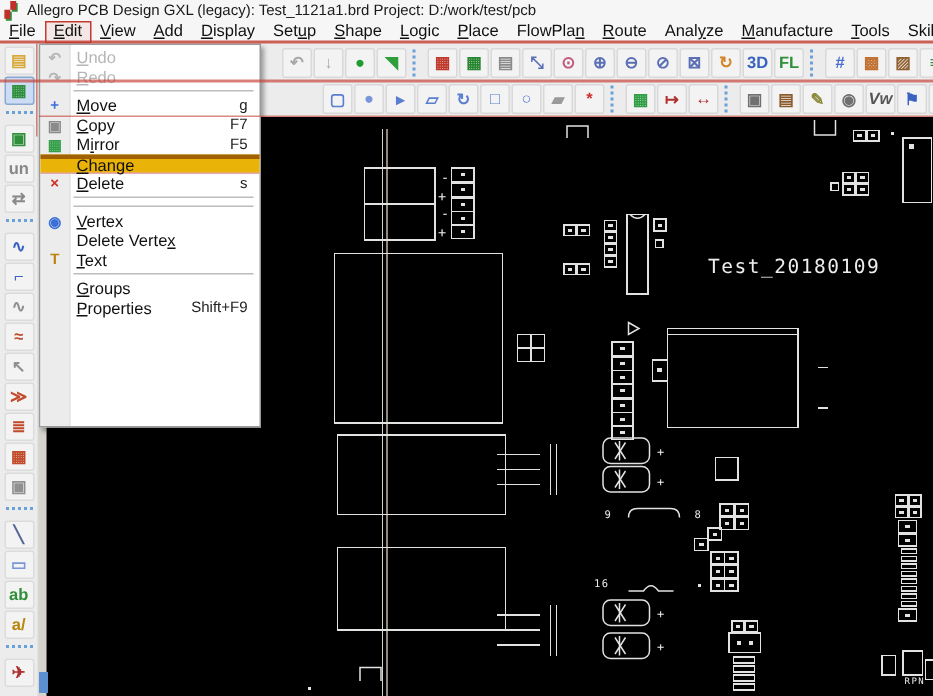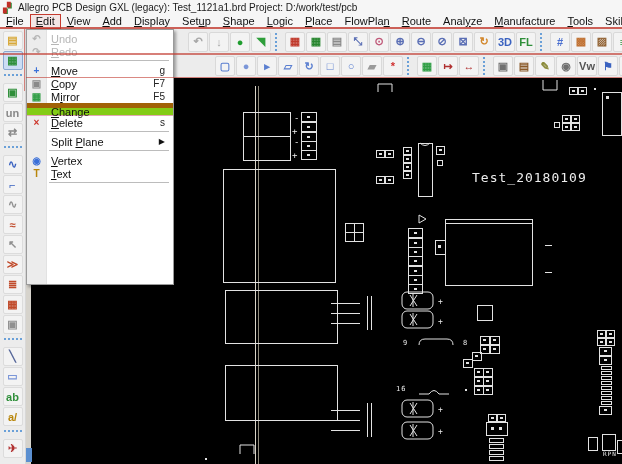--- a/index.html
+++ b/index.html
@@ -41,21 +41,21 @@
   
   #dropdown{position:absolute;left:26px;top:29px;width:148px;height:256px;background:#fff;
             border:1px solid #9a9a9a;box-shadow:2px 2px 3px rgba(0,0,0,.35);z-index:30;
             padding-top:2px;box-sizing:border-box;}
   .gutterstrip{position:absolute;left:0;top:0;width:19px;height:100%;background:#ececec;
                border-right:1px solid #e2e2e2;}
   .mi{position:relative;height:13px;display:flex;align-items:center;font-size:11px;color:#111;
       padding-left:24px;padding-right:8px;box-sizing:border-box;}
   .mi .sc{margin-left:auto;font-size:10px;color:#222;}
   .mi.disabled,.mi.disabled .sc{color:#b6b6b6;}
-  .mi.highlight{background:#84cc16;border-top:5px solid #a16207;border-bottom:1px solid #e3a8b0;}
+  .mi.highlight{background:#eab308;border-top:3px solid #a16207;border-bottom:1px solid #e3a8b0;}
   .mi .micon{position:absolute;left:2px;width:15px;text-align:center;font-size:10px;font-weight:bold;}
   .mi .sub{margin-left:auto;font-size:8px;color:#111;}
   .msep{height:6px;margin-left:22px;margin-right:2px;position:relative;}
   .msep:after{content:"";position:absolute;left:0;right:2px;top:2px;border-top:1px solid #bcbcbc;}
   
   .redline{position:absolute;background:#c23b30;z-index:40;opacity:.8;}
   #rl1{left:0;top:27px;width:622px;height:2px;}
   #rl2{left:0;top:53px;width:622px;height:2px;opacity:.65;}
   #rl3{left:26px;top:77px;width:596px;height:1px;opacity:.6;}
   #rlv{left:24px;top:29px;width:1px;height:62px;opacity:.6;}
@@ -123,21 +123,21 @@
       <span class="tbtn" title="highlight" style="color: rgb(208, 48, 48);">*</span>
       <span class="tsep"></span>
       <span class="tbtn" title="display-element" style="color: rgb(47, 158, 68);">▦</span>
       <span class="tbtn" title="measure" style="color: rgb(176, 48, 48);">↦</span>
       <span class="tbtn" title="dimension" style="color: rgb(176, 48, 48);">↔</span>
       <span class="tsep"></span>
       <span class="tbtn" title="copy-group" style="color: rgb(112, 112, 112);">▣</span>
       <span class="tbtn" title="library" style="color: rgb(138, 90, 42);">▤</span>
       <span class="tbtn" title="edit-tools" style="color: rgb(138, 138, 58);">✎</span>
       <span class="tbtn" title="snapshot" style="color: rgb(112, 112, 112);">◉</span>
-      <span class="tbtn" title="view-options" style="color: rgb(85, 85, 85);">Vw</span>
+      <span class="tbtn" title="view-options" style="color: rgb(85, 85, 85); font-style: italic;">Vw</span>
       <span class="tbtn" title="flag-tool" style="color: rgb(58, 98, 192);">⚑</span>
       <span class="tbtn" title="swap-tool" style="color: rgb(74, 138, 74);">▩</span>
     </div>
   <div id="leftbar">
       <span class="lbtn" title="open-drawing" style="color: rgb(216, 169, 58);">▤</span>
       <span class="lbtn pressed" title="board-view" style="color: rgb(47, 143, 58);">▦</span>
       <span class="lsep"></span>
       <span class="lbtn" title="move-component" style="color: rgb(47, 143, 58);">▣</span>
       <span class="lbtn" title="unplace" style="color: rgb(136, 136, 136);">un</span>
       <span class="lbtn" title="swap-components" style="color: rgb(136, 136, 136);">⇄</span>
@@ -371,33 +371,39 @@
       </div>
       <div class="mi highlight">
         <span><u>C</u>hange</span>
       </div>
       <div class="mi">
         <span class="micon" style="color:#cc3328">×</span>
         <span><u>D</u>elete</span>
         <span class="sc">s</span>
       </div>
       <div class="msep"></div>
-      <div class="mi">
-        <span>Split <u>P</u>lane</span>
-        <span class="sub">▶</span>
-      </div>
       <div class="msep"></div>
       <div class="mi">
         <span class="micon" style="color:#3a6fd8">◉</span>
         <span><u>V</u>ertex</span>
       </div>
       <div class="mi">
+        <span>Delete Verte<u>x</u></span>
+      </div>
+      <div class="mi">
         <span class="micon" style="color:#b8860b">T</span>
         <span><u>T</u>ext</span>
       </div>
       <div class="msep"></div>
+      <div class="mi">
+        <span><u>G</u>roups</span>
+      </div>
+      <div class="mi">
+        <span><u>P</u>roperties</span>
+        <span class="sc">Shift+F9</span>
+      </div>
     </div>
 
   <div class="redline" id="rl1"></div>
   <div class="redline" id="rl2"></div>
   <div class="redline" id="rl3"></div>
   <div class="redline" id="rlv"></div>
 </div>
 
 </body></html>

